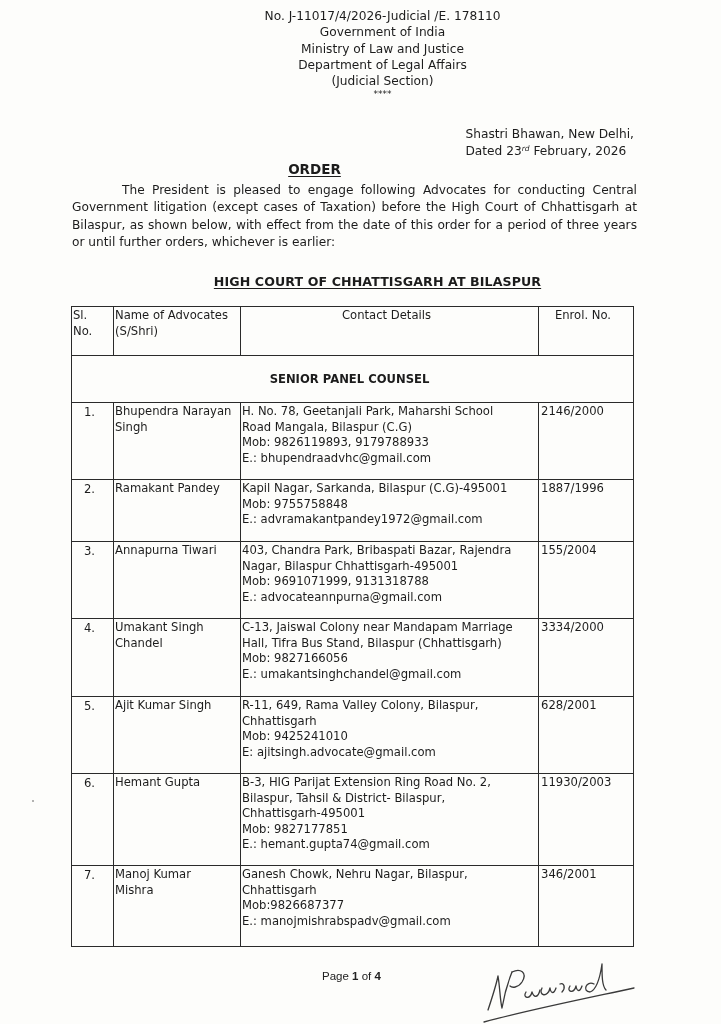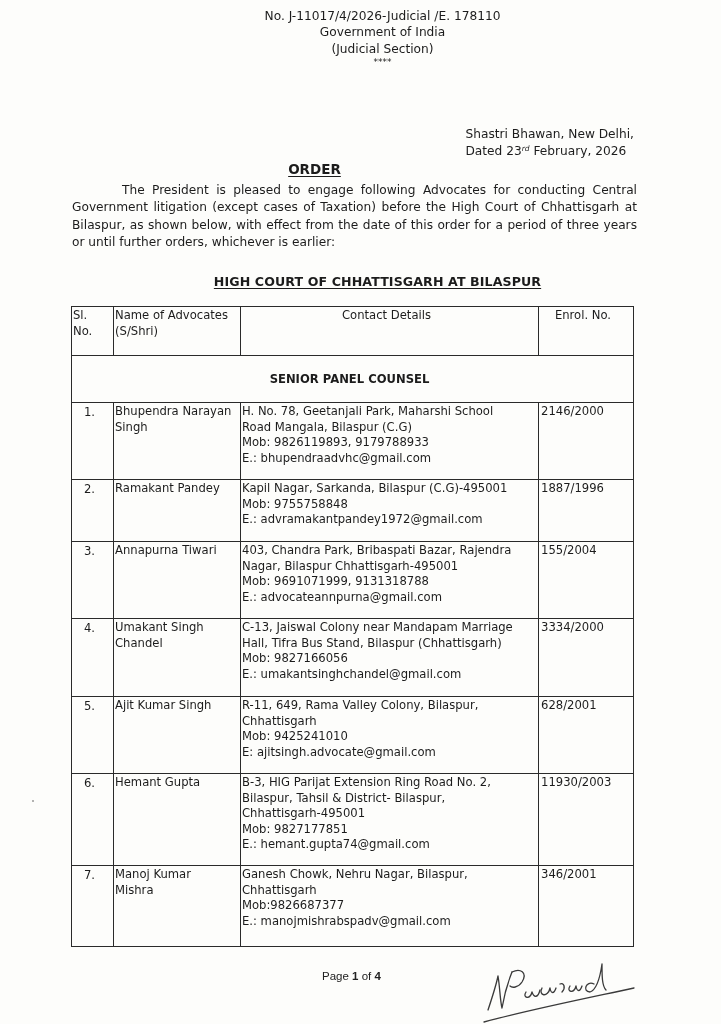--- a/index.html
+++ b/index.html
@@ -39,20 +39,22 @@
   .signature { position: absolute; left: 478px; top: 958px; width: 160px; height: 66px; }
 
   .speck { position: absolute; left: 32px; top: 800px; width: 2px; height: 2px; background: #999; border-radius: 50%; }
 </style>
 </head>
 <body>
 
 <div class="hdr" style="top:8px;">
   <span class="line">No. J-11017/4/2026-Judicial /E. 178110</span>
   <span class="line">Government of India</span>
+  <span class="line">Ministry of Law and Justice</span>
+  <span class="line">Department of Legal Affairs</span>
   <span class="line">(Judicial Section)</span>
   <span class="line stars">****</span>
 </div>
 
 <div class="place">
   <div>Shastri Bhawan, New Delhi,</div>
   <div><span>Dated 23</span><sup>rd</sup><span> February, 2026</span></div>
 </div>
 
 <div class="order-title">ORDER</div>

